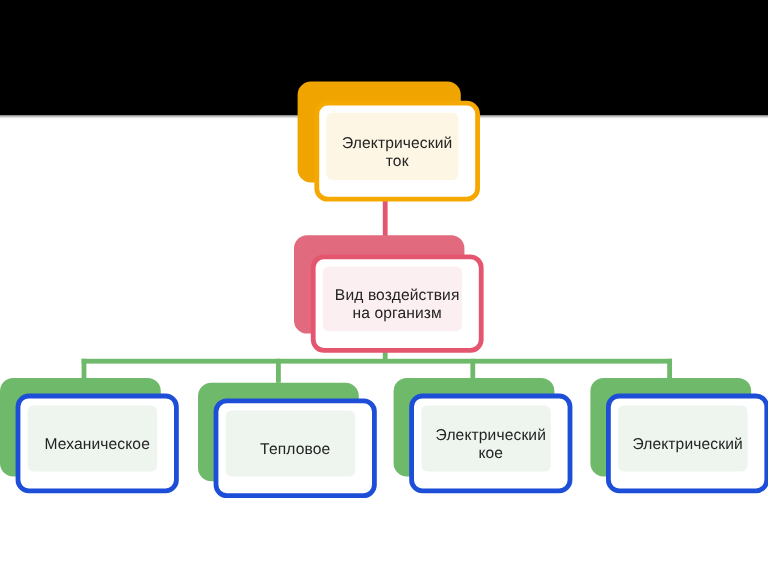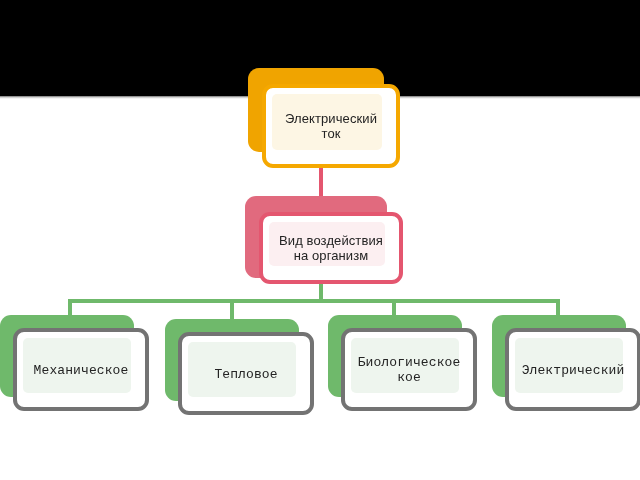--- a/index.html
+++ b/index.html
@@ -87,21 +87,21 @@
   .node-root .card-inner { background: #fdf6e4; }
   .node-root .card-label { font-size: 13px; }
 
   
   .node-level2 .card-back { background: #e16a7e; }
   .node-level2 .card-front { border: 4px solid #e4566f; }
   .node-level2 .card-inner { background: #fceff1; }
 
   
   .node-leaf .card-back { background: #6fb96b; }
-  .node-leaf .card-front { border: 4px solid #737373; font-family: Liberation Mono, monospace; }
+  .node-leaf .card-front { border: 4px solid #1d4ed8; }
   .node-leaf .card-inner { background: #eef5ee; }
 </style>
 </head>
 <body>
 
 <div id="canvas">
 
   <div class="banner"></div>
   <div class="banner-rule"></div>
 
@@ -117,21 +117,21 @@
   <div class="node node-root" style="left:248px; top:68px; width:152px; height:100px;">
     <div class="card-back" style="width:136px; height:84px;"></div>
     <div class="card-front" style="left:14px; top:16px; width:138px; height:84px;">
       <div class="card-inner"></div>
       <div class="card-label">Электрический ток</div>
     </div>
   </div>
 
   <div class="node node-level2" style="left:245px; top:196px; width:158px; height:98px;">
     <div class="card-back" style="width:142px; height:82px;"></div>
-    <div class="card-front" style="left:14px; top:16px; width:144px; height:72px;">
+    <div class="card-front" style="left:14px; top:16px; width:144px; height:82px;">
       <div class="card-inner"></div>
       <div class="card-label">Вид воздействия на организм</div>
     </div>
   </div>
 
   <div class="node node-leaf" style="left:0px; top:315px; width:150px; height:97px;">
     <div class="card-back" style="width:134px; height:82px;"></div>
     <div class="card-front" style="left:13px; top:13px; width:136px; height:83px;">
       <div class="card-inner"></div>
       <div class="card-label">Механическое</div>
@@ -143,21 +143,21 @@
     <div class="card-front" style="left:13px; top:13px; width:136px; height:83px;">
       <div class="card-inner"></div>
       <div class="card-label">Тепловое</div>
     </div>
   </div>
 
   <div class="node node-leaf" style="left:328px; top:315px; width:150px; height:97px;">
     <div class="card-back" style="width:134px; height:82px;"></div>
     <div class="card-front" style="left:13px; top:13px; width:136px; height:83px;">
       <div class="card-inner"></div>
-      <div class="card-label">Биологическое кое</div>
+      <div class="card-label">Электрический кое</div>
     </div>
   </div>
 
   <div class="node node-leaf" style="left:492px; top:315px; width:150px; height:97px;">
     <div class="card-back" style="width:134px; height:82px;"></div>
     <div class="card-front" style="left:13px; top:13px; width:136px; height:83px;">
       <div class="card-inner"></div>
       <div class="card-label">Электрический</div>
     </div>
   </div>

